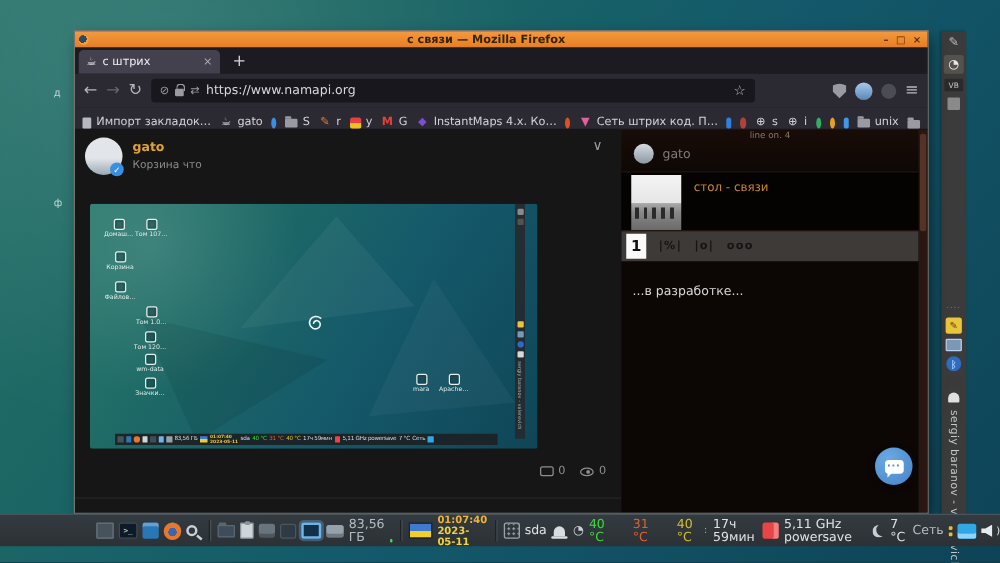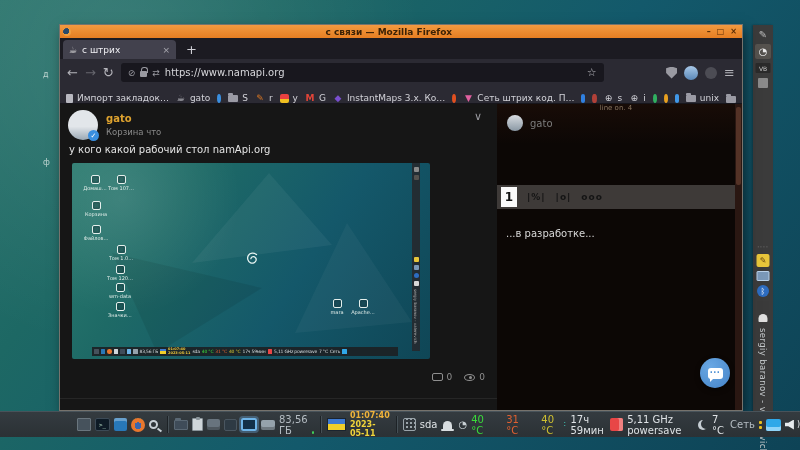--- a/index.html
+++ b/index.html
@@ -243,21 +243,21 @@
       <span class="bm">
           <span class="bm-sq" style="background:linear-gradient(#e84040 50%,#f0c020 50%)"></span>
           <span>y</span>
         </span>
       <span class="bm">
           <span class="bmi" style="color:#e04438;font-weight:bold">M</span>
           <span>G</span>
         </span>
       <span class="bm">
           <span class="bmi" style="color:#7a4fd0">◆</span>
-          <span>InstantMaps 3.x. Ко…</span>
+          <span>InstantMaps 4.x. Ко…</span>
         </span>
       <span class="bm-dot" style="background:#e05020"></span>
       <span class="bm">
           <span class="bmi" style="color:#e060a0">▼</span>
           <span>Сеть штрих код. П…</span>
         </span>
       <span class="bm-sq" style="background:#3080e0"></span>
       <span class="bm-dot" style="background:#b04038"></span>
       <span class="bm">
           <span class="bmi">⊕</span>
@@ -281,21 +281,20 @@
     </div>
 
     <div class="content">
 
       <div class="feed">
         <span class="avatar"></span>
         <span class="badge">✓</span>
         <span class="author">gato</span>
         <span class="ptime">Корзина что</span>
         <span class="collapse">∨</span>
-        <div class="ptext">у кого какой рабочий стол namApi.org</div>
 
         <div class="shot">
           <div class="tri t1"></div>
           <div class="tri t2"></div>
           <div class="tri t3"></div>
 
           <div class="sicon" style="left:10px;top:12px">
               <span class="sbox"></span>
               <span class="slab">Домаш…</span>
             </div>
@@ -388,20 +387,24 @@
               <span>0</span>
             </span>
         </div>
         <div class="feed-div"></div>
       </div>
 
       <div class="sidebar">
         <div class="note">line on. 4</div>
         <span class="s-avatar"></span>
         <span class="s-author">gato</span>
+        <div class="s-card">
+          <span class="thumb"></span>
+          <span class="s-link">стол - связи</span>
+        </div>
         <div class="pager">
           <span class="pnum">1</span>
           <span class="pg">|%|</span>
           <span class="pg">|o|</span>
           <span class="pg">ooo</span>
         </div>
         <div class="status">...в разработке...</div>
         <div class="chat">
           <span class="bubble">···</span>
         </div>

